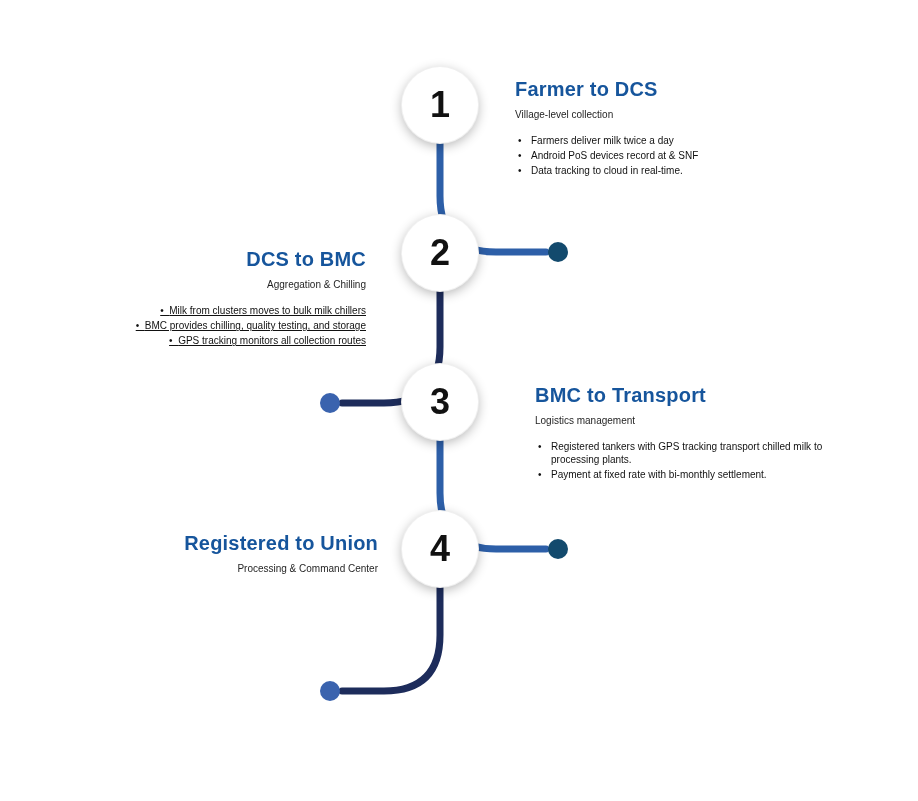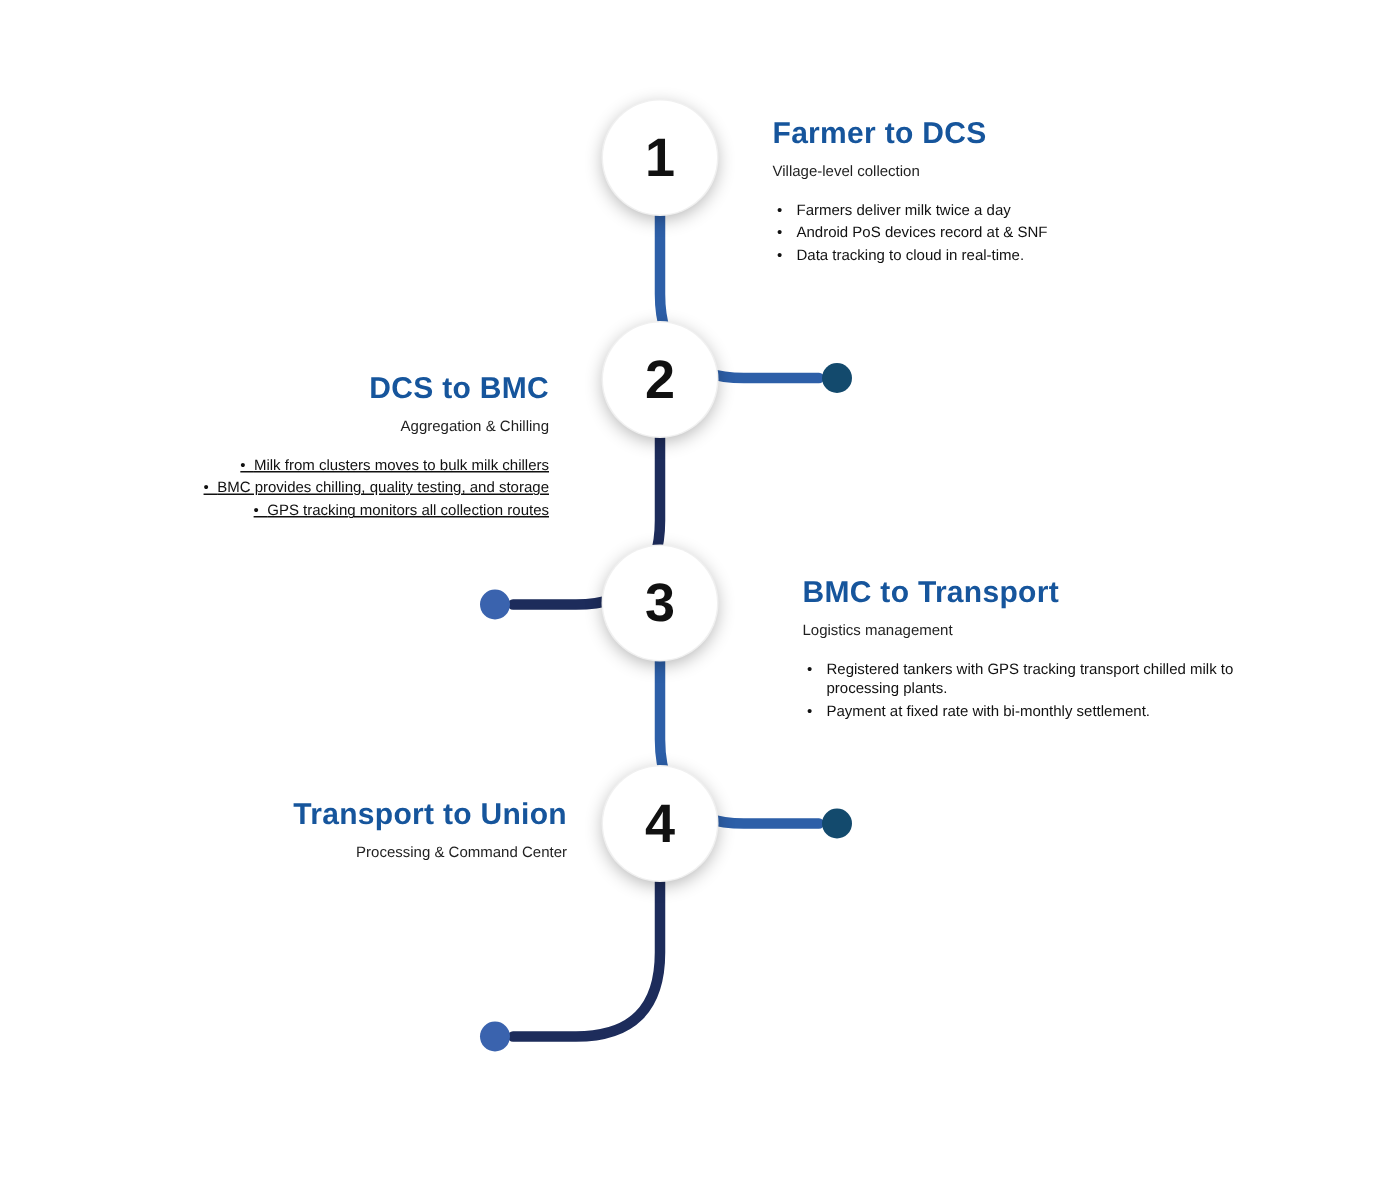--- a/index.html
+++ b/index.html
@@ -102,17 +102,17 @@
     <ul class="bullets" style="width:310px;">
       <li>Registered tankers with GPS tracking transport chilled milk to processing plants.</li>
       <li>Payment at fixed rate with bi-monthly settlement.</li>
     </ul>
   </div>
 
   <div class="circle" style="left:402px;top:511px;">
     <span>4</span>
   </div>
   <div class="content left" style="right:540px;top:532px;width:340px;">
-    <h2 class="title">Transport to Union</h2>
+    <h2 class="title">Registered to Union</h2>
     <div class="subtitle">Processing &amp; Command Center</div>
   </div>
 
 </div>
 
 </body></html>

